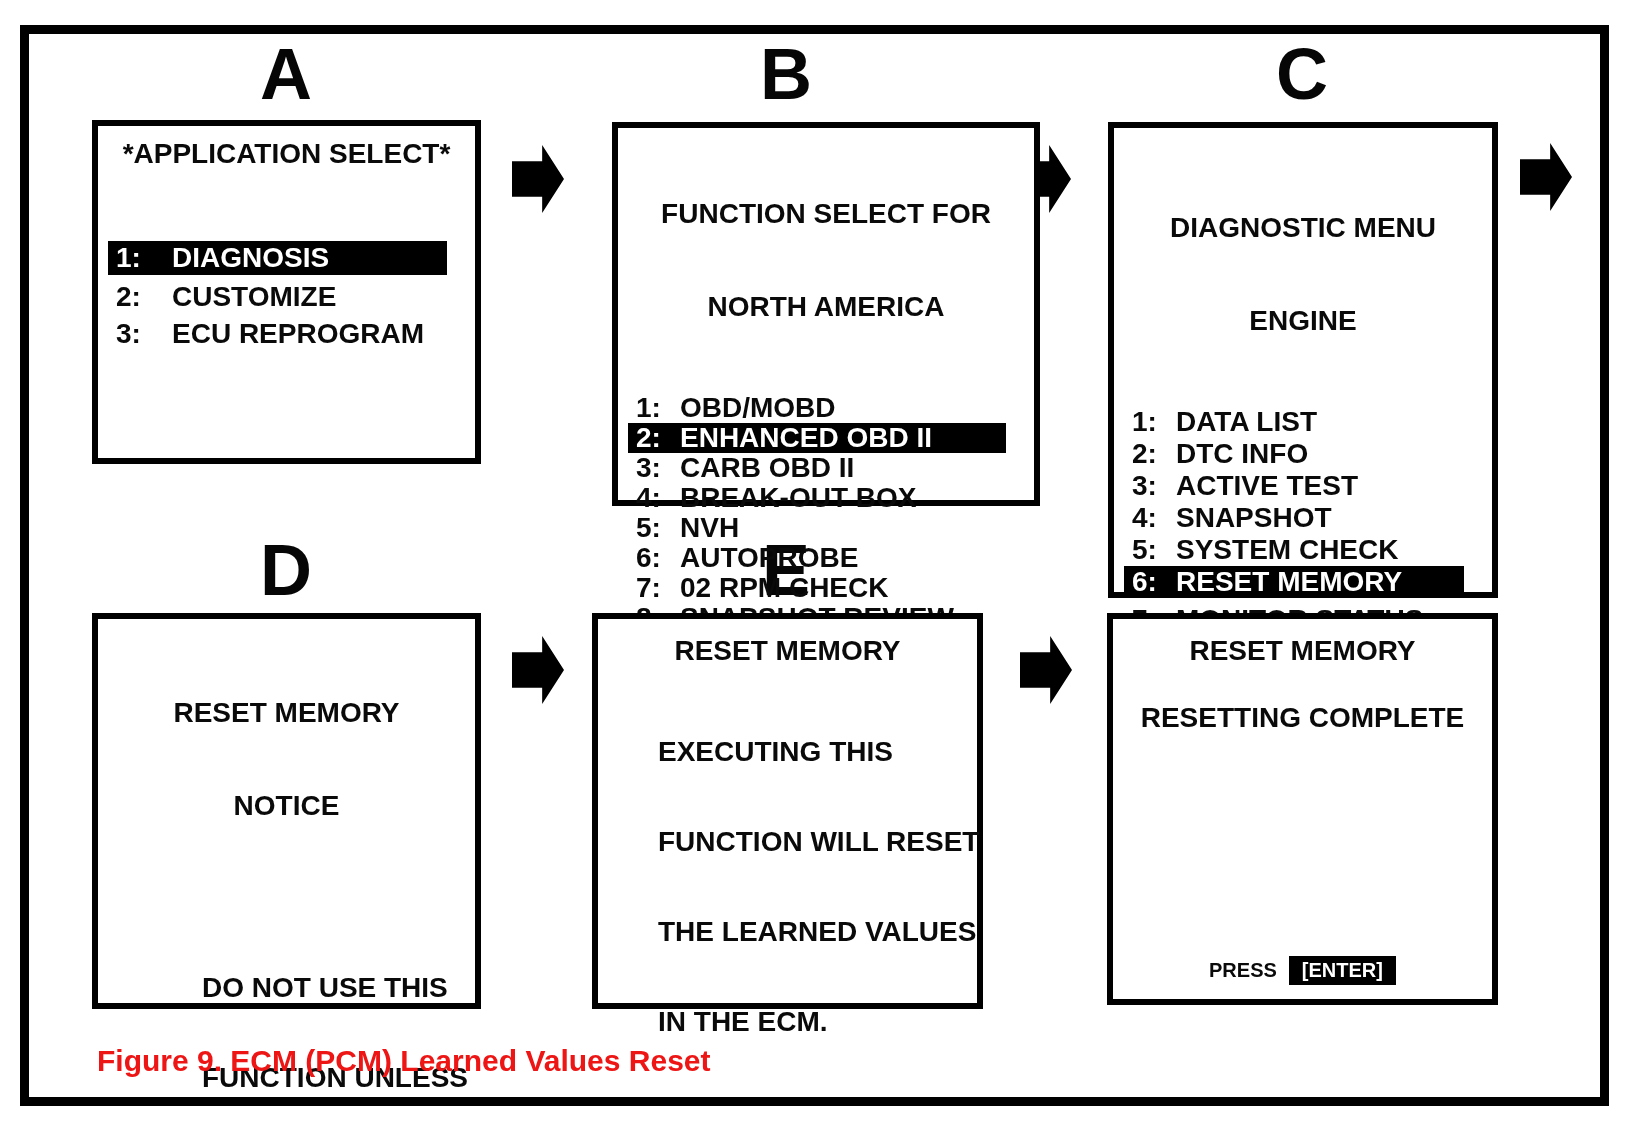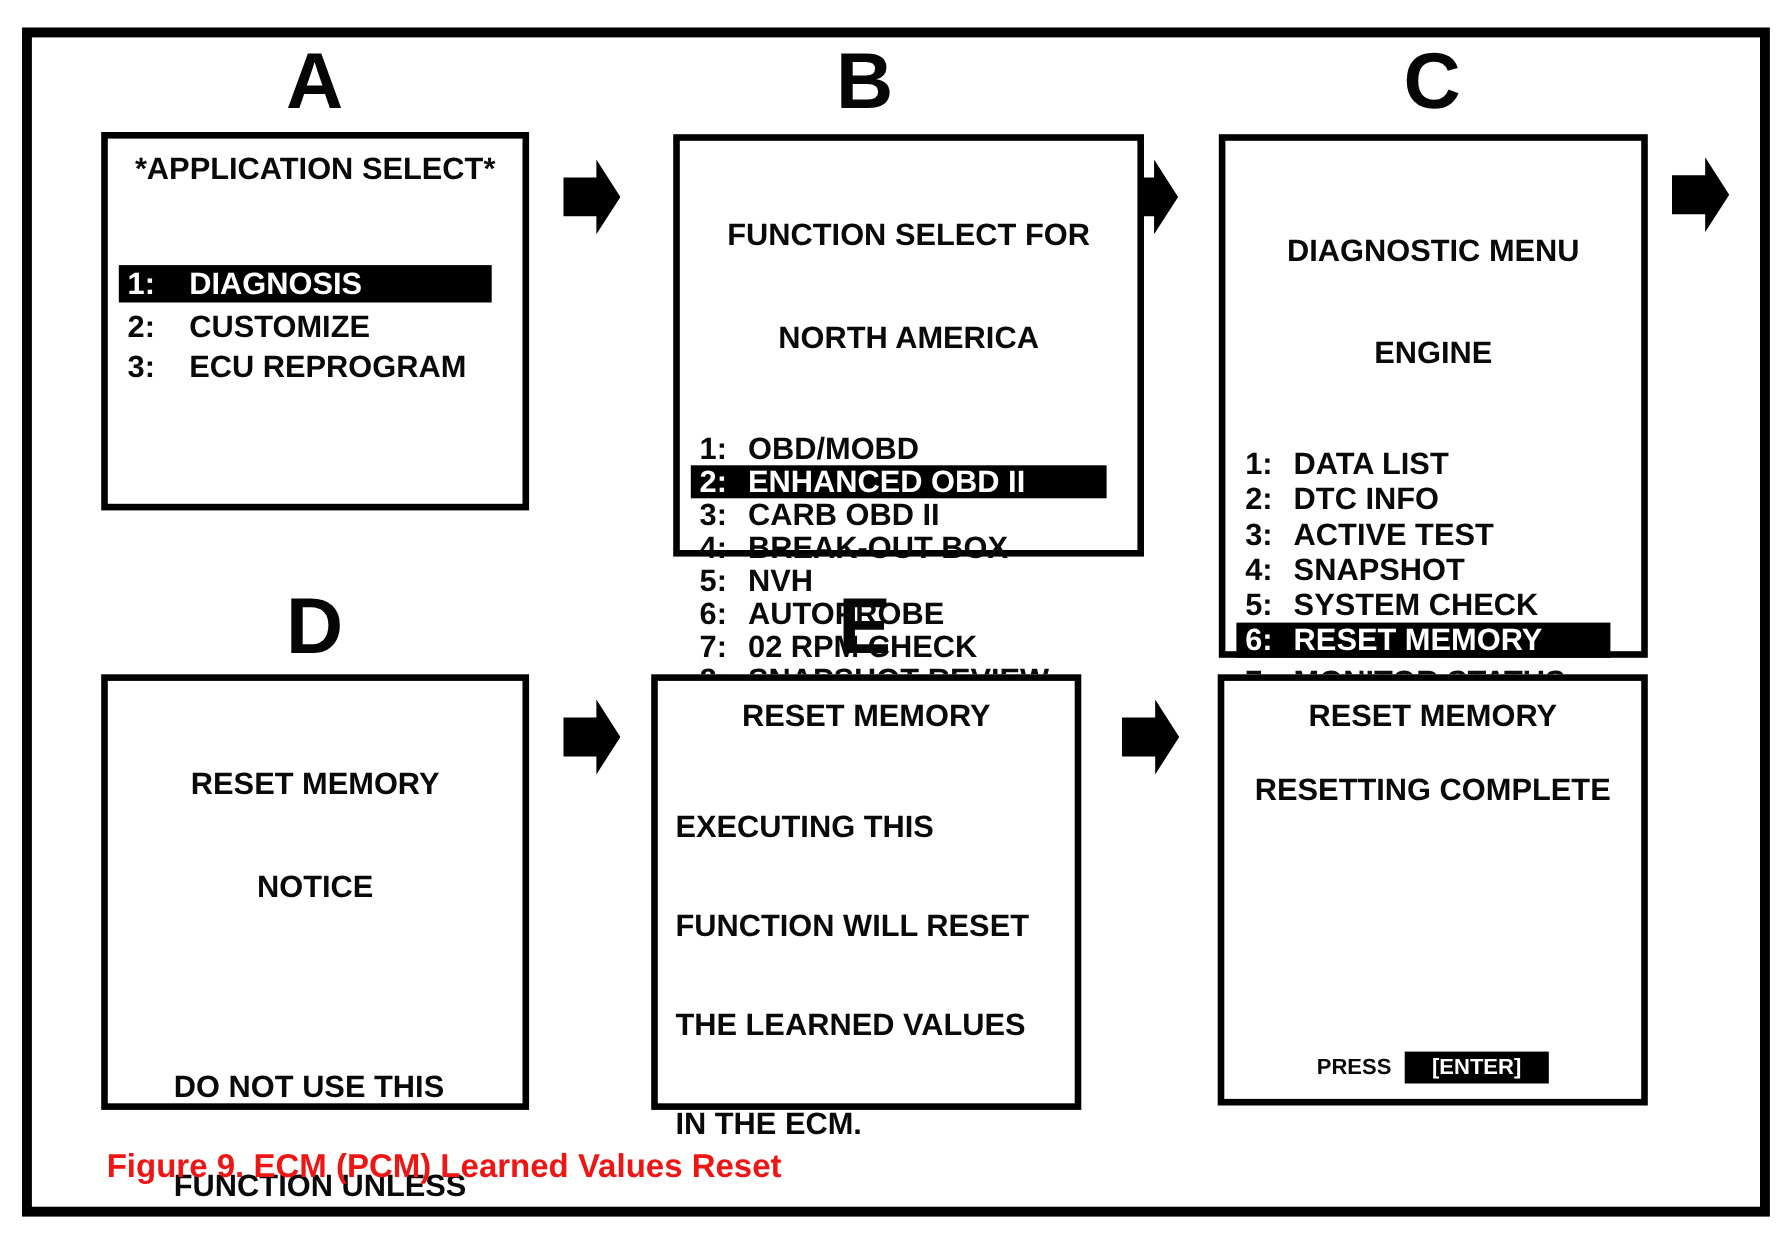--- a/index.html
+++ b/index.html
@@ -70,27 +70,27 @@
   .menu-b .menu-item { height: 30px; }
   .menu-c .menu-item { height: 32px; }
   .menu-item.hl {
     background: #000;
     color: #fff;
     margin-left: 10px;
     margin-right: 28px;
     padding-left: 8px;
   }
   .menu-a .menu-item.hl { height: 34px; margin-bottom: 3px; }
-  .para { line-height: 30px; white-space: pre; }
+  .para { line-height: 30px; white-space: pre; margin-left: 44px; }
   .para div { height: 30px; }
   .key-hl {
     display: inline-block;
     background: #000;
     color: #fff;
-    padding: 3px 25px;
+    padding: 3px 13px;
   }
   
   .screen-a .scr-title { margin-top: 12px; }
   .screen-a .menu { margin-top: 72px; }
   .screen-b .scr-title { margin-top: 8px; }
   .screen-b .menu { margin-top: 9px; }
   .screen-c .scr-title { margin-top: 22px; }
   .screen-c .menu { margin-top: 8px; }
   .screen-d .scr-title { margin-top: 16px; }
   .screen-d .para1 { margin-top: 30px; padding-left: 60px; }

